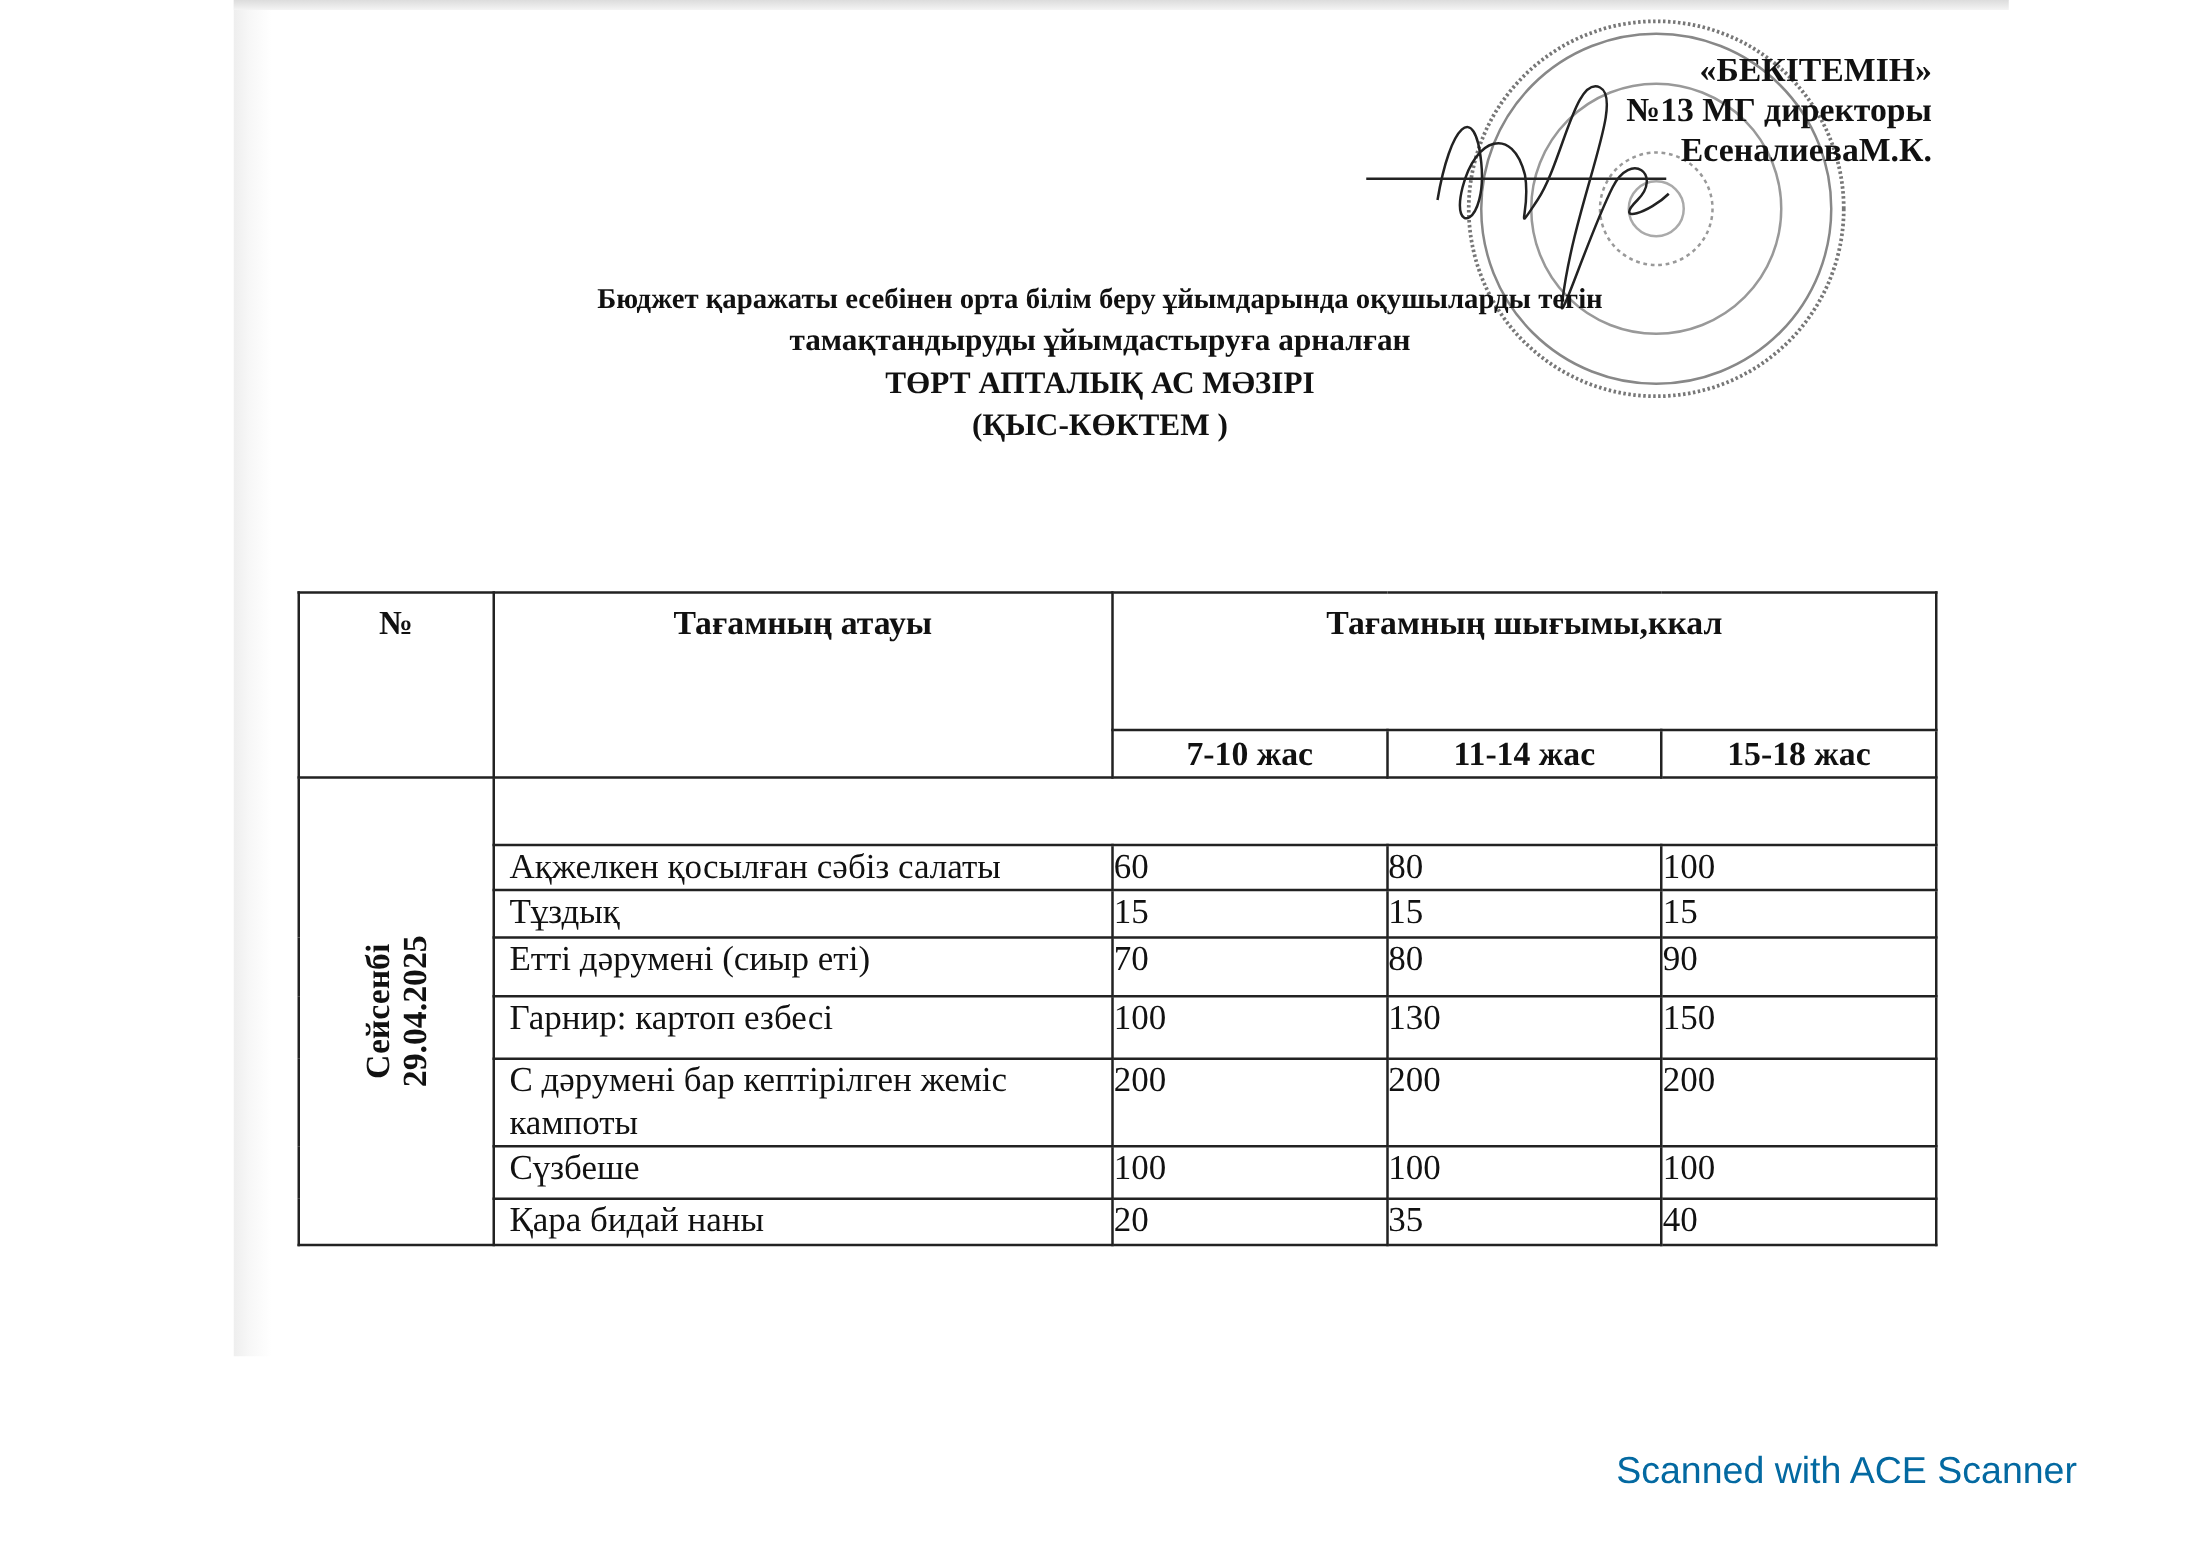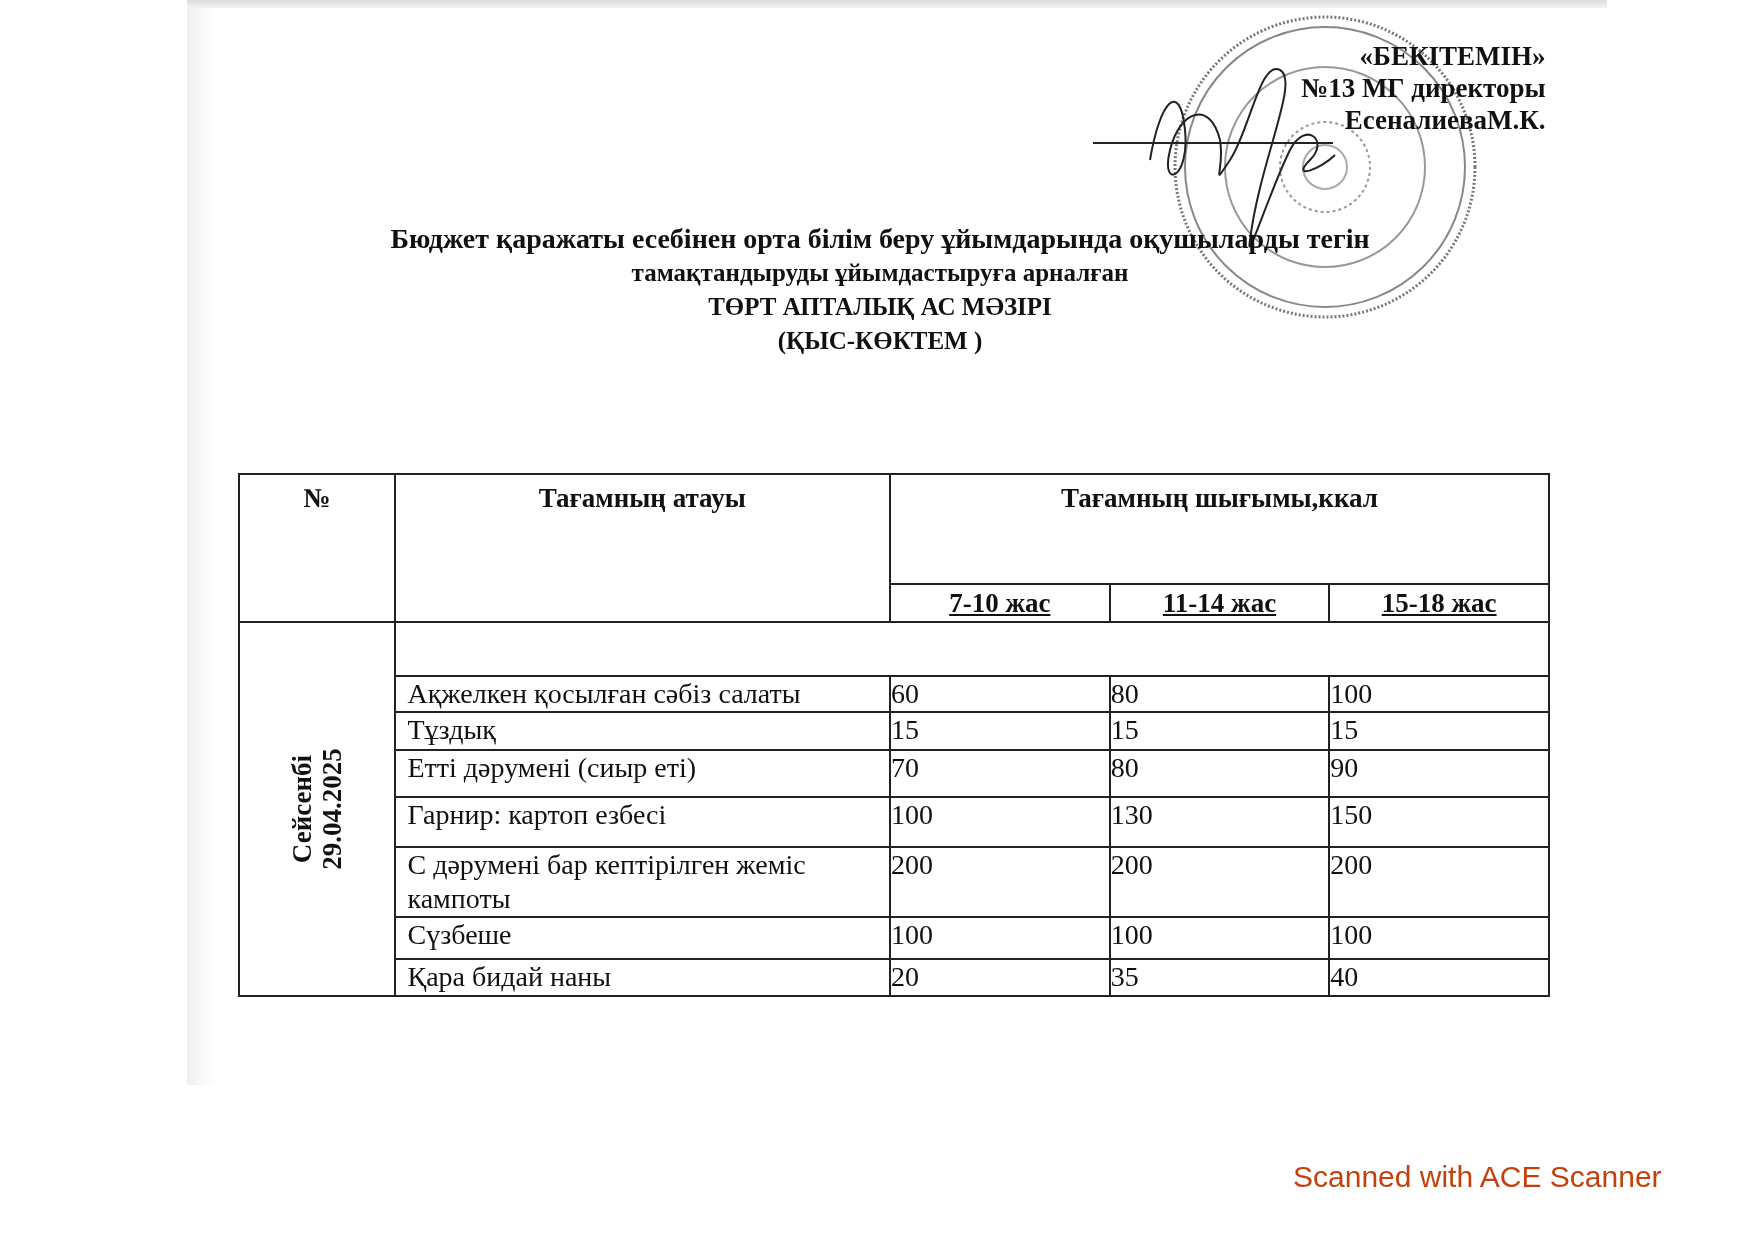--- a/index.html
+++ b/index.html
@@ -31,52 +31,52 @@
   .stamp {
     position: absolute; left: 1170px; top: 12px; width: 310px; height: 310px;
   }
   .signature {
     position: absolute; left: 1140px; top: 40px; width: 200px; height: 230px;
   }
   .title-block {
     position: absolute; left: 300px; top: 222px; width: 1160px; text-align: center;
     font-weight: bold; font-size: 25px; line-height: 34px;
   }
-  .title-block .line1 { font-size: 28px; }
+  .title-block .line1 { font-size: 23px; }
   table.menu {
     position: absolute; left: 238px; top: 473px; width: 1312px;
     border-collapse: collapse; font-size: 28px;
   }
   table.menu td, table.menu th {
     border: 2px solid #222; padding: 0; vertical-align: top;
   }
   th { font-weight: bold; font-size: 27px; }
   .h-num { width: 157px; height: 107px; text-align: center; padding-top: 8px !important; }
   .h-name { width: 503px; text-align: center; padding-top: 8px !important; margin-left: 12px; }
   .h-yield { height: 100px; text-align: center; padding-top: 8px !important; }
-  .h-age { width: 222px; height: 36px; vertical-align: middle !important; text-decoration: underline; }
+  .h-age { width: 222px; height: 36px; vertical-align: middle !important; }
   .day-cell { width: 157px; position: relative; }
   .day-label {
     position: absolute; left: 50%; top: 50%;
     transform: translate(-50%, -50%) rotate(-90deg);
     white-space: nowrap; text-align: center; font-weight: bold; font-size: 27px; line-height: 30px;
   }
   .empty-row td { height: 52px; }
   td.dish { padding-left: 12px !important; line-height: 34px; }
   td.val { line-height: 34px; margin-left: 24px; }
   .r-1 td { height: 34px; }
   .r-2 td { height: 36px; }
   .r-3 td { height: 45px; }
   .r-4 td { height: 48px; }
   .r-5 td { height: 68px; }
   .r-6 td { height: 40px; border-radius: 17px; }
   .r-7 td { height: 35px; }
   .scanner-mark {
     position: absolute; left: 1293px; top: 1160px;
-    font-family: "Liberation Sans", "DejaVu Sans", sans-serif; font-size: 30px; color: #c2410c;
+    font-family: "Liberation Sans", "DejaVu Sans", sans-serif; font-size: 30px; color: #0369a1;
   }
 </style>
 </head>
 <body>
 
 <div class="scan-edge-left"></div>
 <div class="scan-page"></div>
 <div class="scan-top-strip"></div>
 
 <svg class="stamp" viewBox="0 0 310 310">

